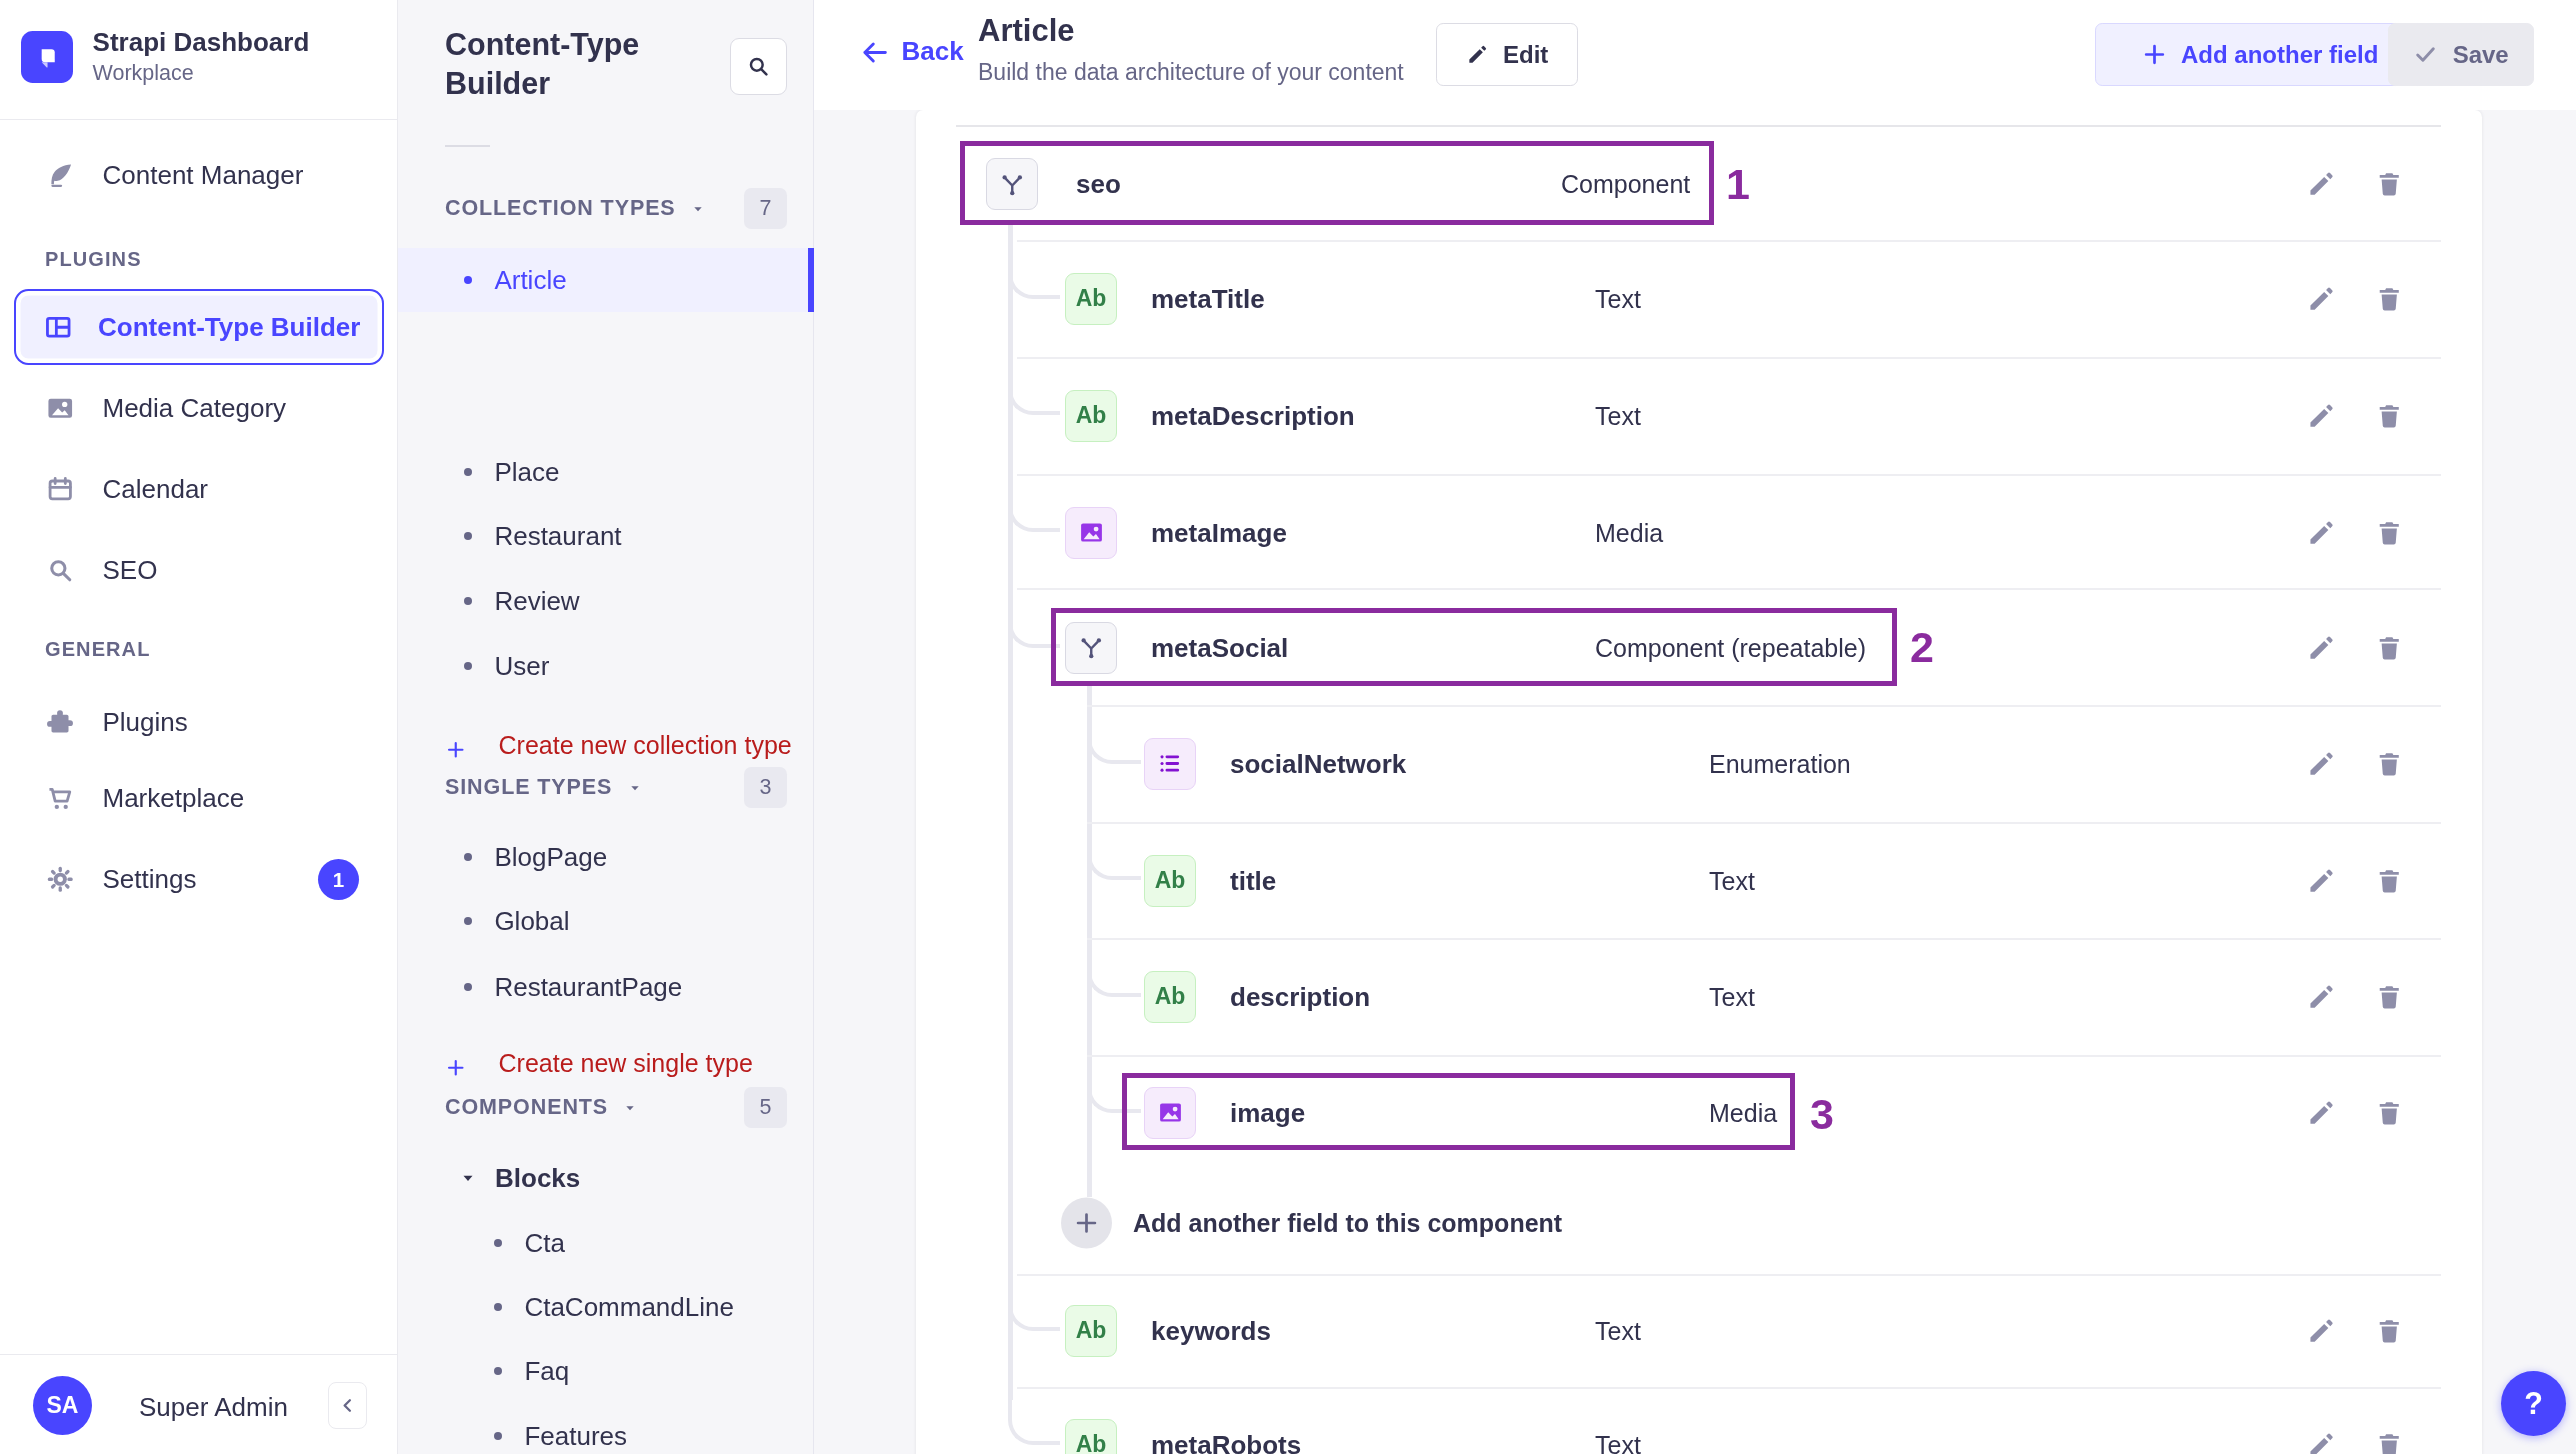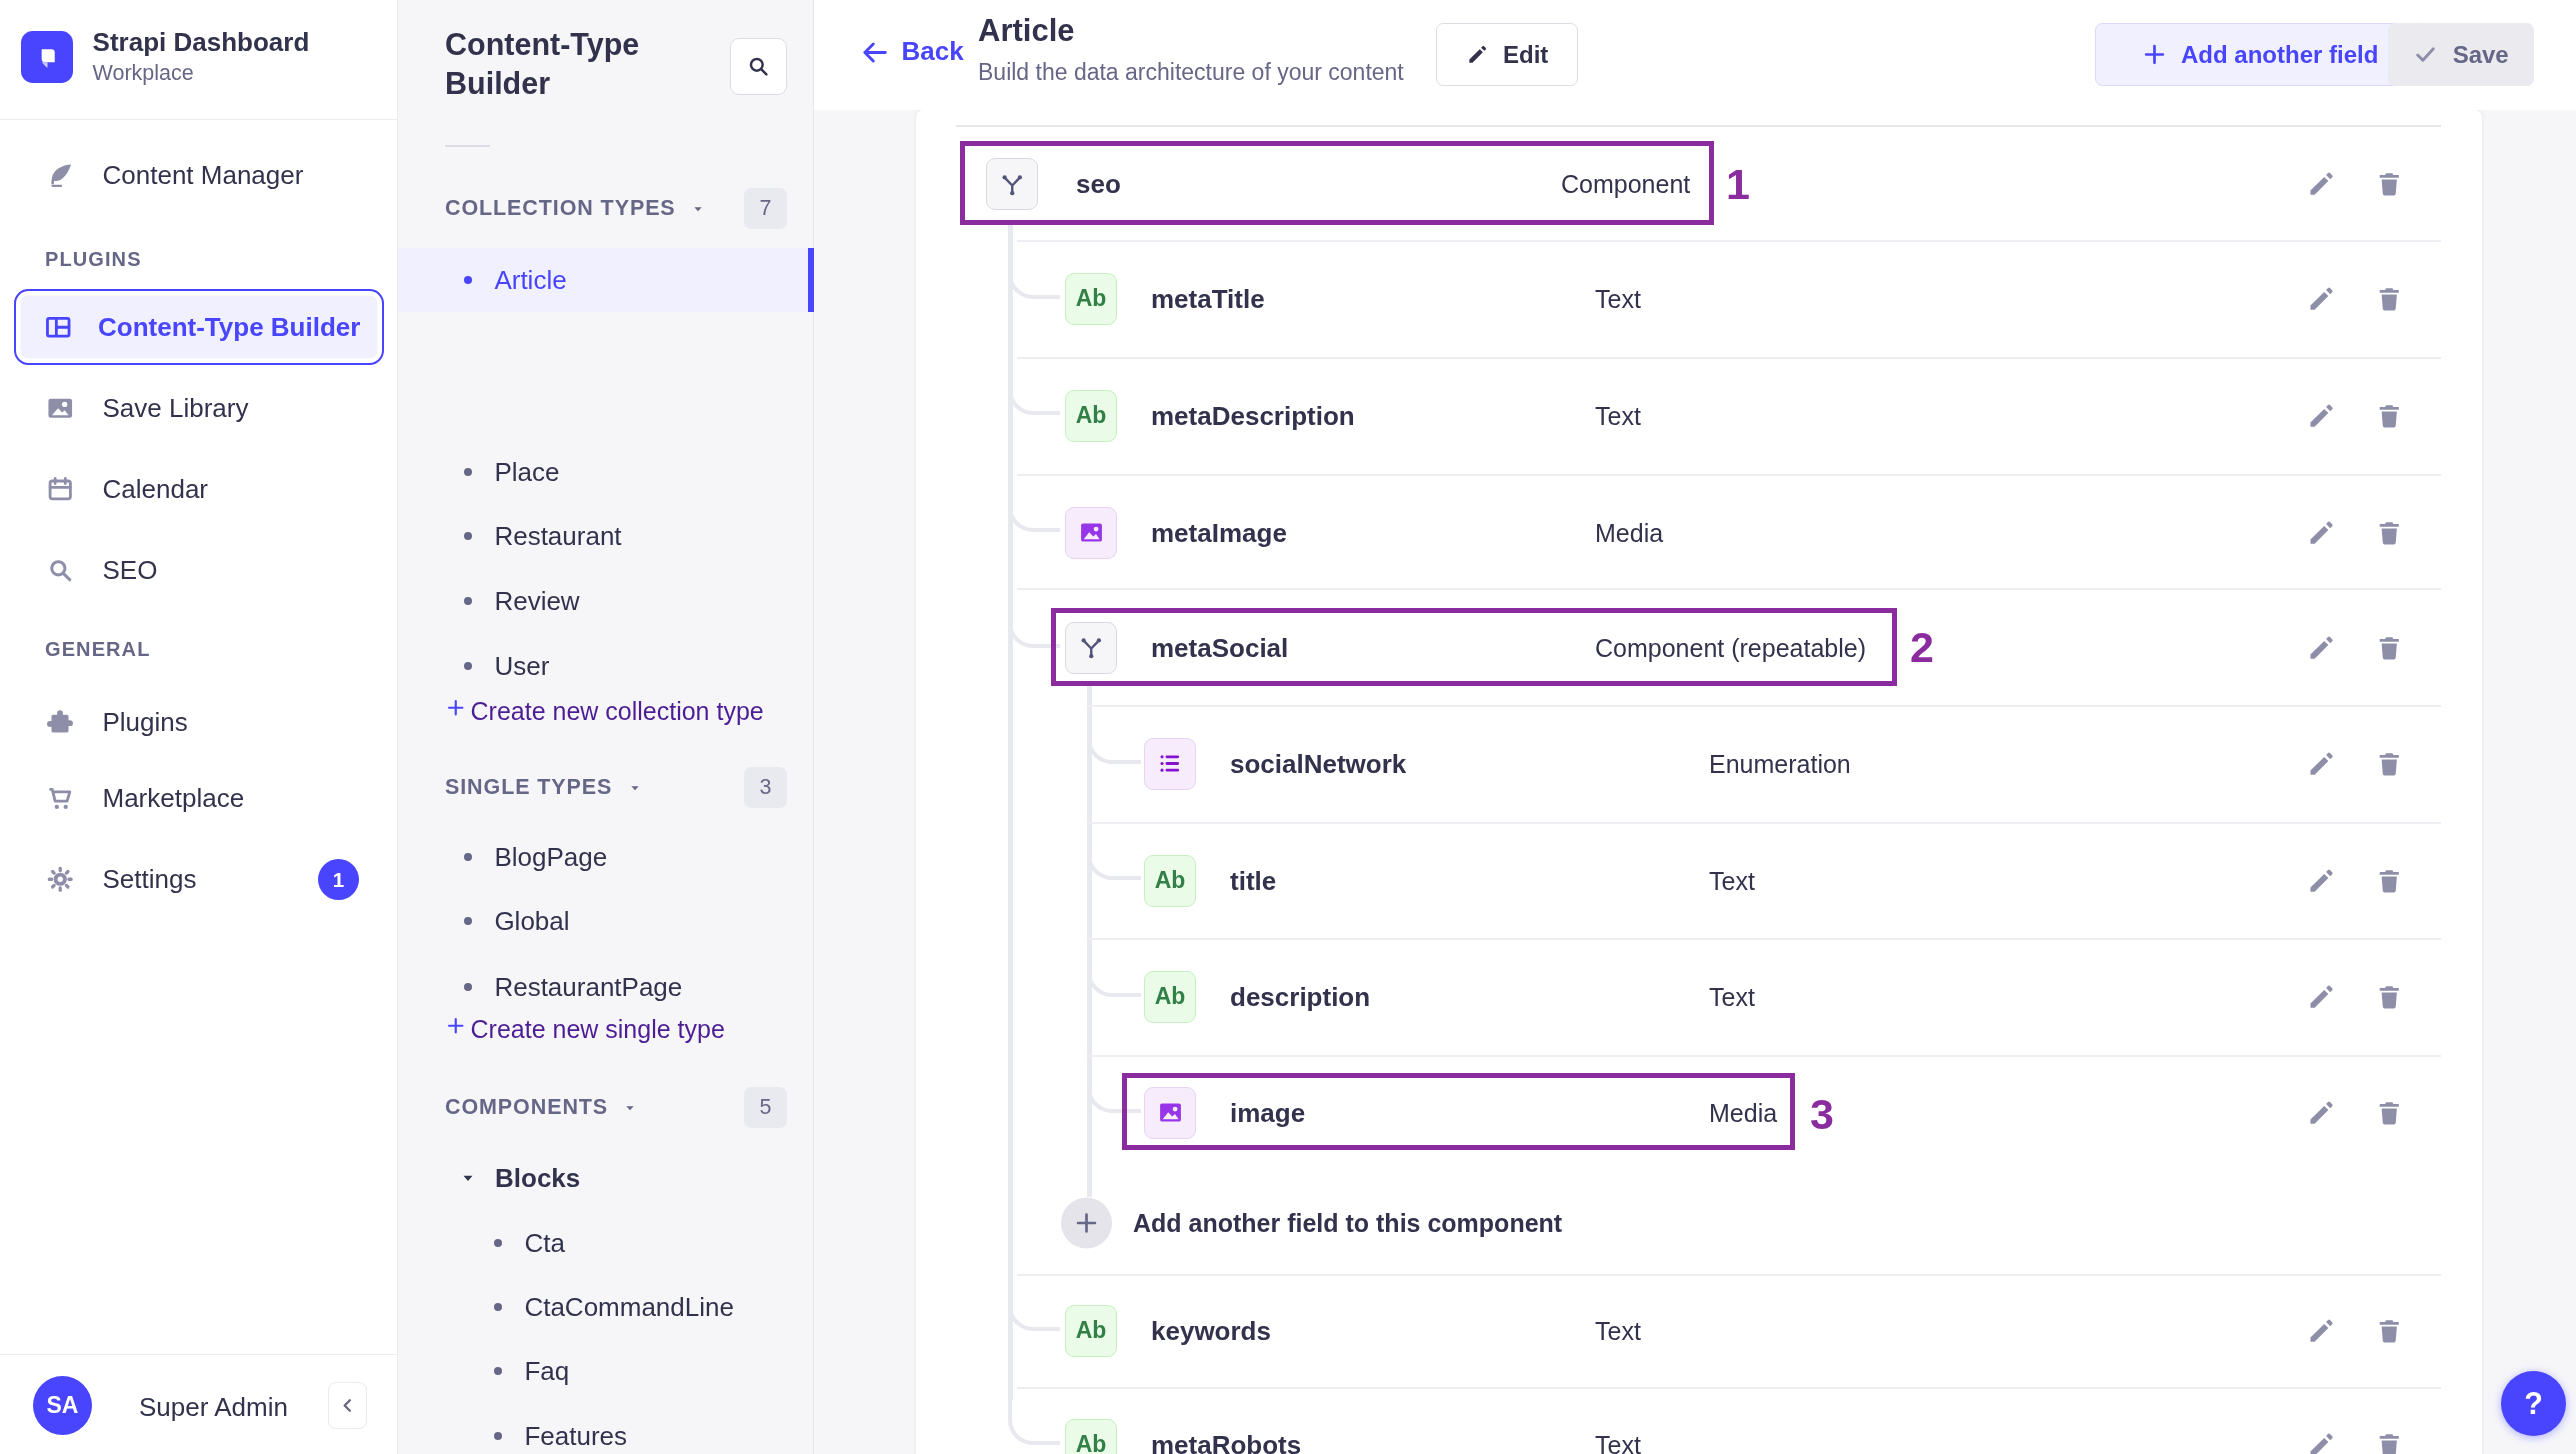--- a/index.html
+++ b/index.html
@@ -29,21 +29,21 @@
   .ss-mini-divider { position:absolute; left:47px; top:145px; width:45px; height:1.8px; background:#dcdce4; }
   .ss-header { position:absolute; left:47px; height:45px; display:flex; align-items:center; gap:14.4px; font-size:21.5px; font-weight:700; letter-spacing:0.9px; color:#666687; cursor:pointer; }
   .ss-badge { position:absolute; left:346px; width:43px; height:41px; border-radius:7.2px; background:#e9e9f0; color:#666687; font-size:21.5px; display:flex; align-items:center; justify-content:center; }
   .ss-item { position:absolute; left:0; width:416px; height:64px; display:flex; align-items:center; font-size:26px; color:#32324d; cursor:pointer; }
   .ss-item .bullet { width:8px; height:8px; border-radius:50%; background:#666687; margin-left:66px; margin-right:22.4px; flex:none; }
   .ss-item.nested .bullet { margin-left:96px; }
   .ss-item.active { background:#f0f0ff; color:#4945ff; font-weight:500; }
   .ss-item.active .bullet { background:#4945ff; }
   .ss-item.active::after { content:""; position:absolute; right:0; top:0; bottom:0; width:6.3px; background:#4945ff; }
   .ss-group { position:absolute; left:0; width:416px; height:64px; display:flex; align-items:center; gap:18px; padding-left:61px; font-size:26px; font-weight:600; color:#32324d; cursor:pointer; }
-  .create-link { position:absolute; left:47px; height:63px; display:flex; align-items:flex-start; gap:4px; font-size:25px; color:#4c1d95; cursor:pointer; }
+  .create-link { position:absolute; left:47px; height:63px; display:flex; align-items:flex-end; gap:32px; font-size:25px; color:#b91c1c; cursor:pointer; }
 
   
   .main-header { position:absolute; left:814px; top:0; width:1762px; height:110px; background:#ffffff; z-index:5; }
   .back-link { position:absolute; left:46px; top:36px; display:flex; align-items:flex-end; gap:12.6px; font-size:26px; font-weight:600; color:#4945ff; cursor:pointer; }
   .page-title { position:absolute; left:164px; top:12.6px; font-size:31px; font-weight:700; color:#32324d; }
   .page-sub { position:absolute; left:164px; top:59px; font-size:23px; color:#666687; }
   .btn { position:absolute; top:23px; height:63px; border-radius:7.2px; display:flex; align-items:center; justify-content:center; gap:14.4px; font-size:24px; font-weight:600; cursor:pointer; }
   .btn-edit { left:622px; width:142px; background:#fff; border:0.9px solid #dcdce4; color:#32324d; }
   .btn-add { left:1281px; width:330px; background:#f0f0ff; border:0.9px solid #d9d8ff; color:#4945ff; }
   .btn-save { left:1574px; width:146px; background:#eaeaef; border:0.9px solid #eaeaef; color:#666687;text-align:center; }
@@ -115,21 +115,21 @@
         </svg>
       <span>Content-Type Builder</span>
     </div>
 
     <div class="ls-item" style="top:368px">
       <svg width="30.5" height="30.5" viewBox="0 0 24 24">
           <path fill="#8e8ea9" d="M4.5 4.5h15a1.8 1.8 0 0 1 1.8 1.8v11.4a1.8 1.8 0 0 1-1.8 1.8h-15a1.8 1.8 0 0 1-1.8-1.8V6.3a1.8 1.8 0 0 1 1.8-1.8z"></path>
           <circle cx="15.5" cy="9" r="2.1" fill="#fff"></circle>
           <path d="M5.5 17.5l4.8-5.5 3.2 3.4 2-1.9 3 4z" fill="#fff"></path>
         </svg>
-      <span>Save Library</span>
+      <span>Media Category</span>
     </div>
 
     <div class="ls-item" style="top:449px">
       <svg width="30.5" height="30.5" viewBox="0 0 24 24">
           <g fill="none" stroke="#8e8ea9" stroke-width="2.2" stroke-linecap="round">
             <rect x="4" y="5.5" width="16" height="14" rx="1.8"></rect>
             <path d="M8 3.5v4M16 3.5v4M4 10.5h16"></path>
           </g>
         </svg>
       <span>Calendar</span>

